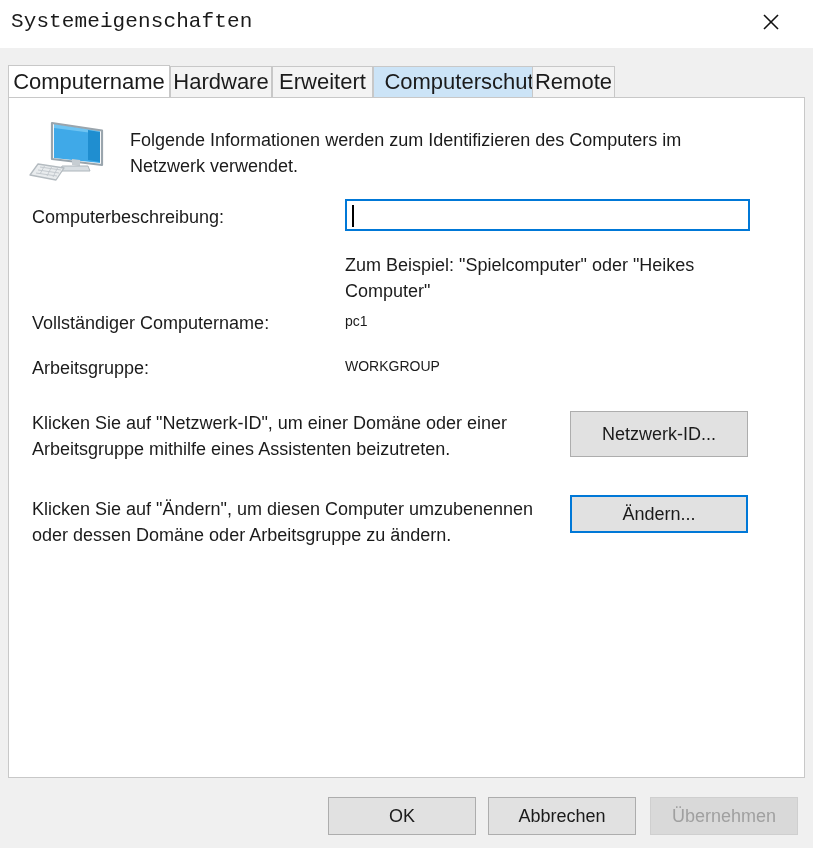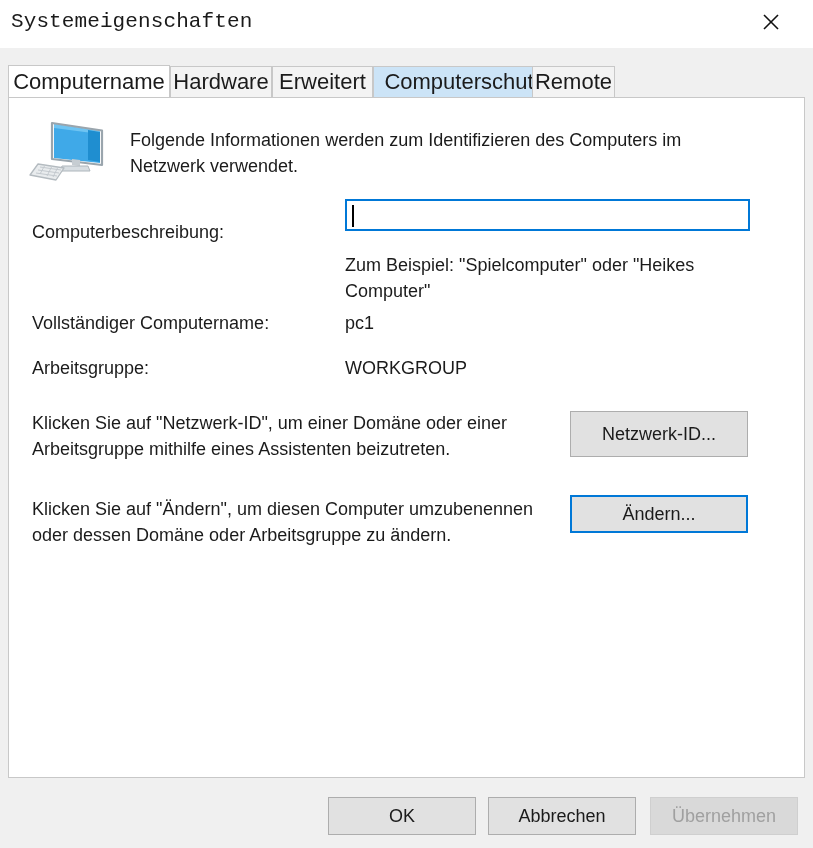--- a/index.html
+++ b/index.html
@@ -113,26 +113,26 @@
   }
 
   .label {
     position: absolute;
     font-size: 18px;
     color: #1b1b1b;
     white-space: nowrap;
   }
   .value {
     position: absolute;
-    font-size: 18px;
-    color: #1b1b1b;
-    white-space: nowrap;
-  }
-
-  .lbl-desc  { left: 32px;  top: 222px; }
+    font-size: 14px;
+    color: #1b1b1b;
+    white-space: nowrap;
+  }
+
+  .lbl-desc  { left: 32px;  top: 207px; }
   .lbl-full  { left: 32px;  top: 313px; }
   .val-full  { left: 345px; top: 313px; }
   .lbl-wg    { left: 32px;  top: 358px; }
   .val-wg    { left: 345px; top: 358px; }
 
   .desc-input {
     position: absolute;
     left: 345px;
     top: 199px;
     width: 405px;

